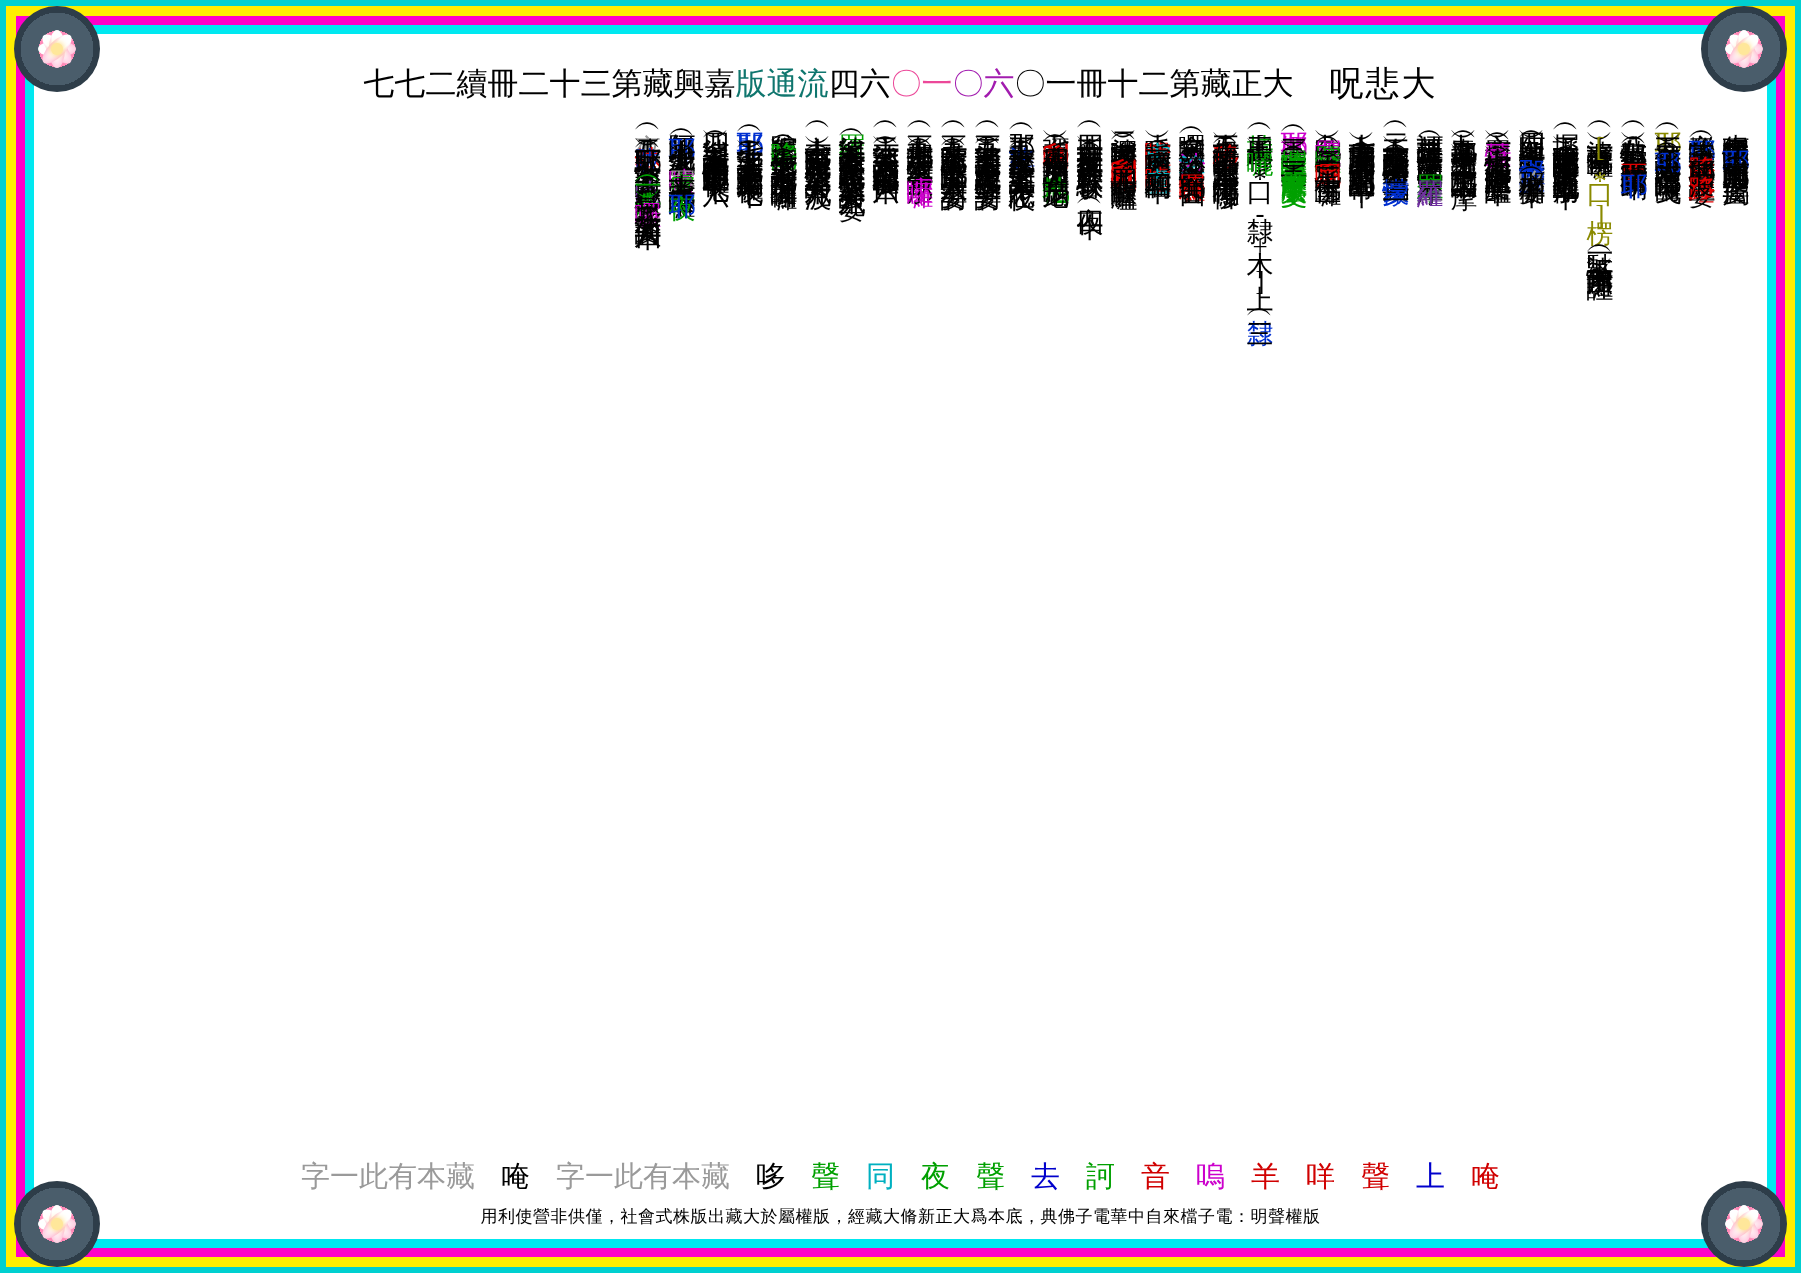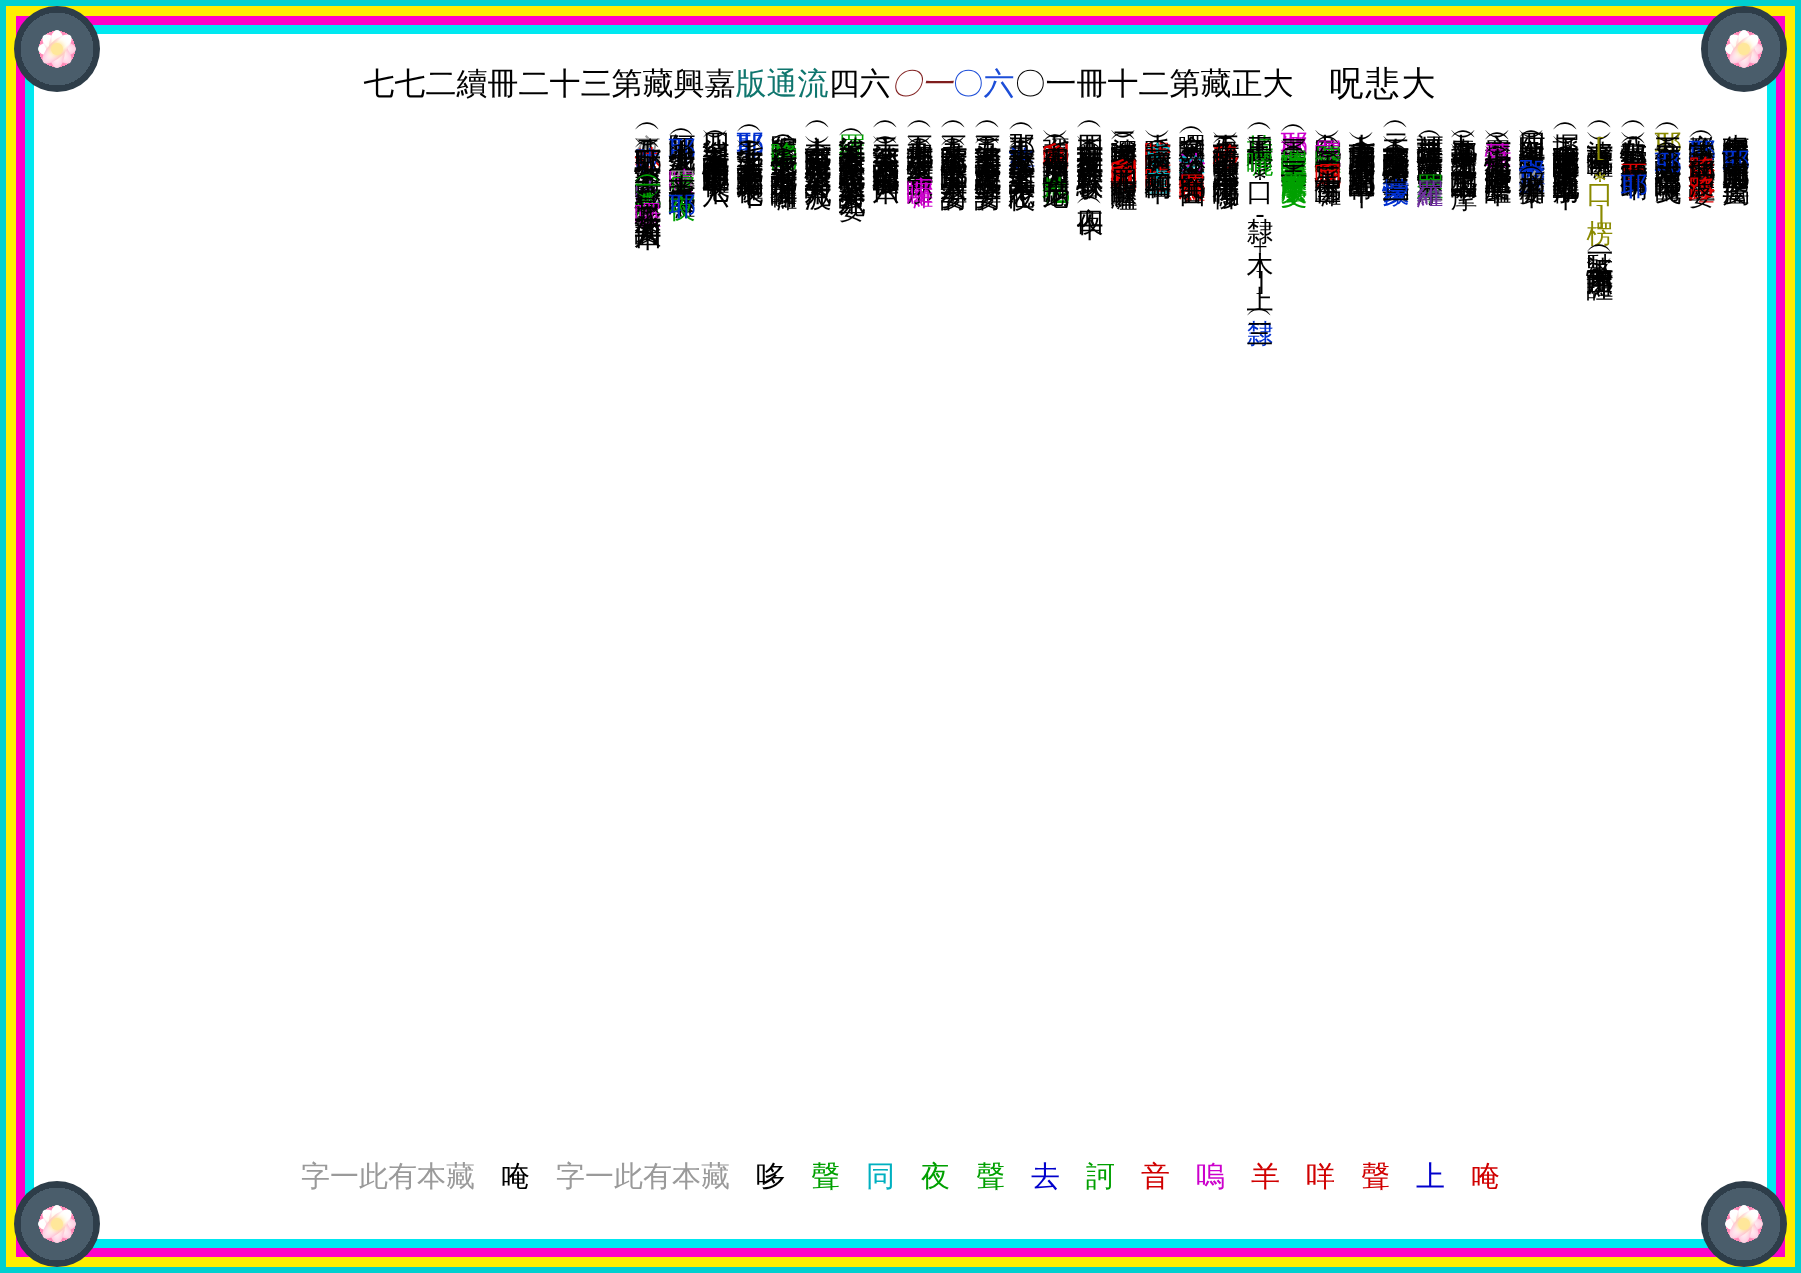--- a/index.html
+++ b/index.html
@@ -32,22 +32,22 @@
   .lotus.bl{left:14px;bottom:6px;}
   .lotus.br{right:14px;bottom:6px;}
 
   
   .header{position:absolute;left:52px;right:52px;top:62px;height:44px;
           display:flex;align-items:center;justify-content:center;gap:0px;
           font-size:31px;letter-spacing:0px;white-space:nowrap;}
   .header span{line-height:1;}
   .h-blk{color:#000000;}
   .h-grn{color:#0f766e;}
-  .h-blu{color:#7f1d1d;font-style:italic;}
-  .h-red{color:#1d4ed8;text-align:right;}
+  .h-blu{color:#ec4899;}
+  .h-red{color:#a21caf;text-align:right;}
   .h-title{color:#000000;font-size:34px;font-weight:normal;margin-left:36px;letter-spacing:2px;}
 
   
   .body-area{position:absolute;left:52px;right:52px;top:112px;bottom:140px;
              display:flex;flex-direction:row-reverse;justify-content:flex-start;
              align-items:flex-start;gap:0px;}
   .col{
     writing-mode:vertical-rl;
     text-orientation:upright;
     font-size:27px;
@@ -182,14 +182,15 @@
       <span class="n n-grn">訶</span>
       <span class="n n-red">音</span>
       <span class="n n-mag">嗚</span>
       <span class="n n-red">羊</span>
       <span class="n n-red">咩</span>
       <span class="n n-red">聲</span>
       <span class="n n-blu">上</span>
       <span class="n n-red">唵</span>
     </div>
 
+  <div class="footer">用利使營非供僅，社會式株版出藏大於屬權版，經藏大脩新正大爲本底，典佛子電華中自來檔子電：明聲權版</div>
 
 </div>
 
 </body></html>

